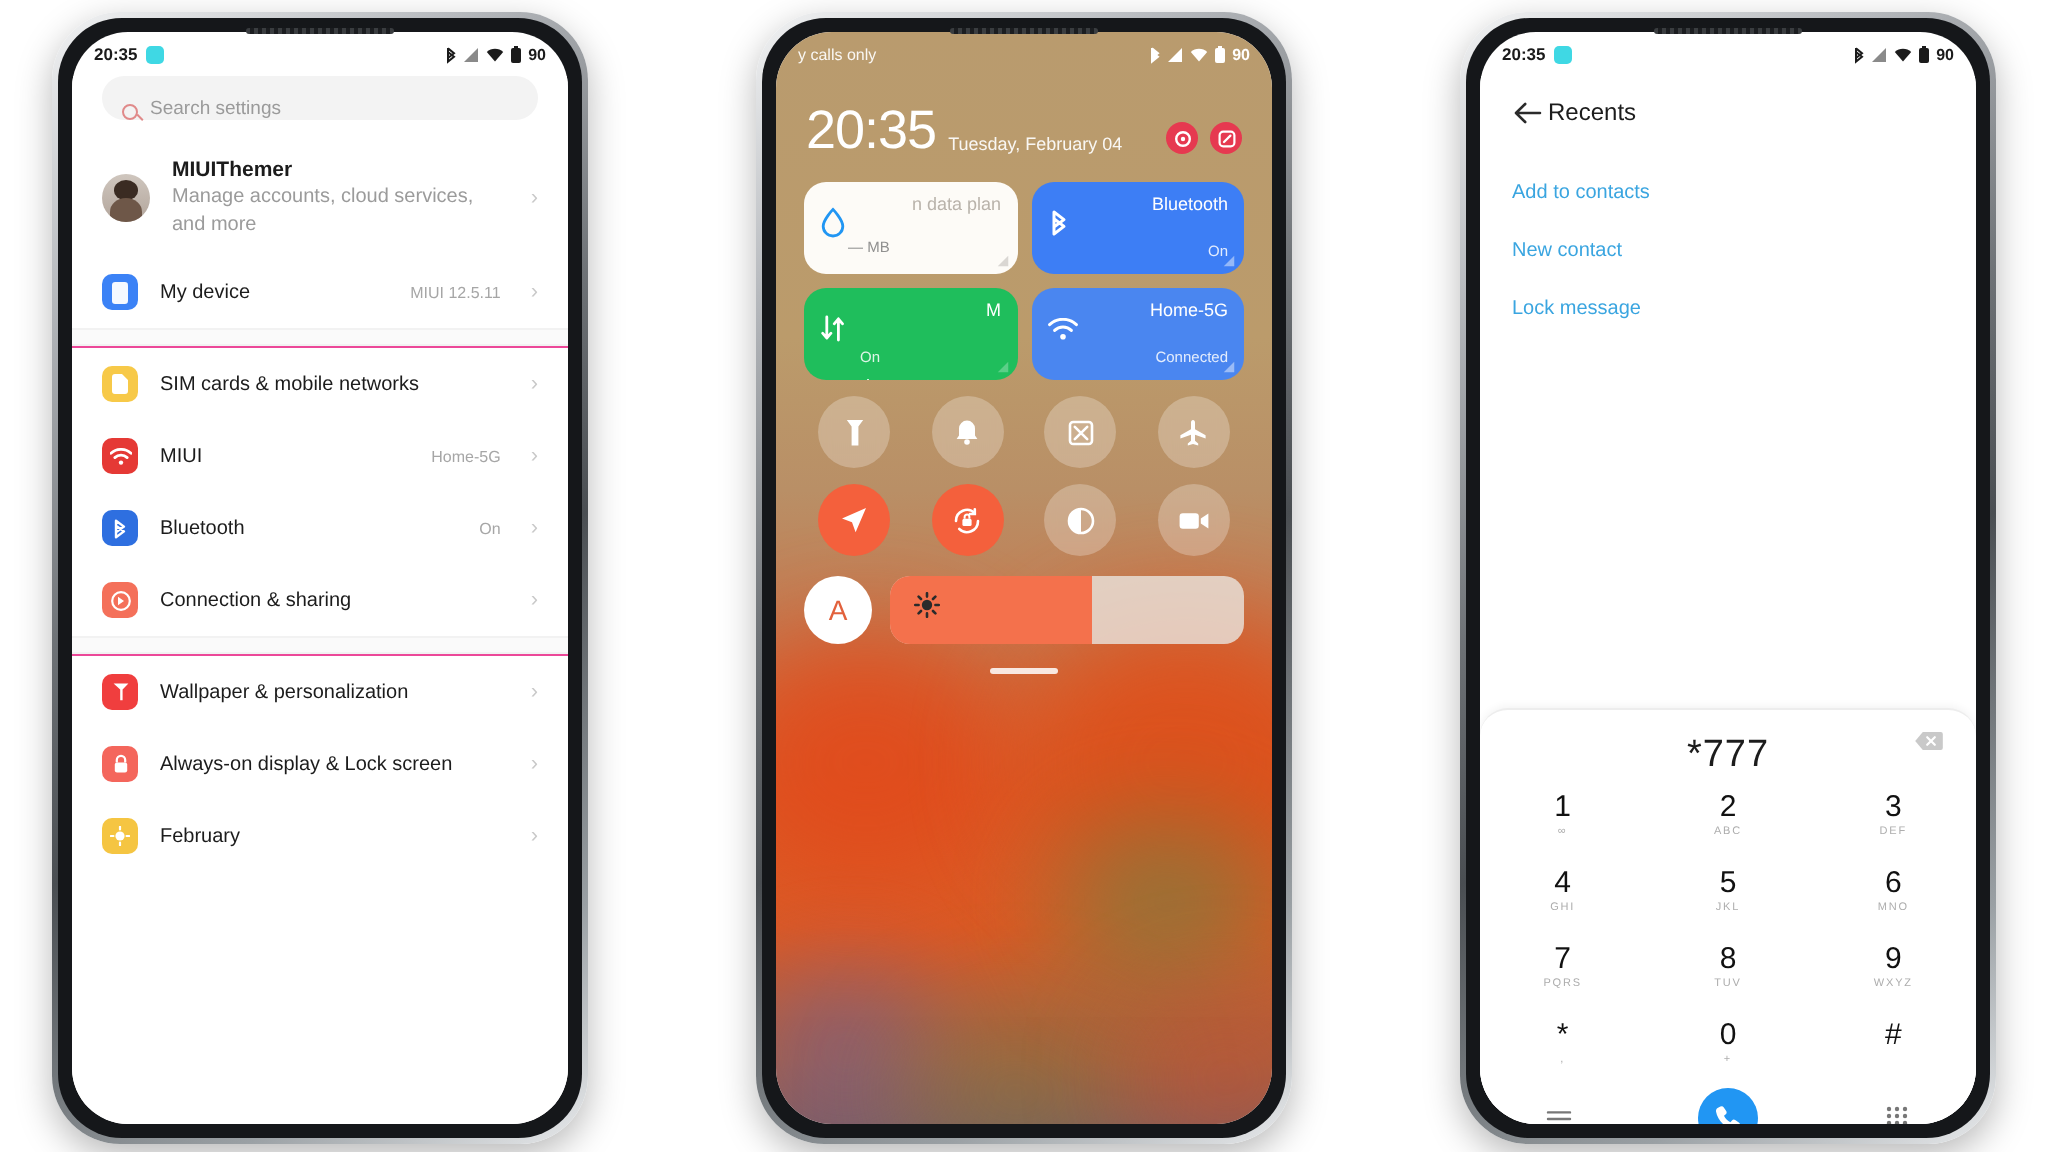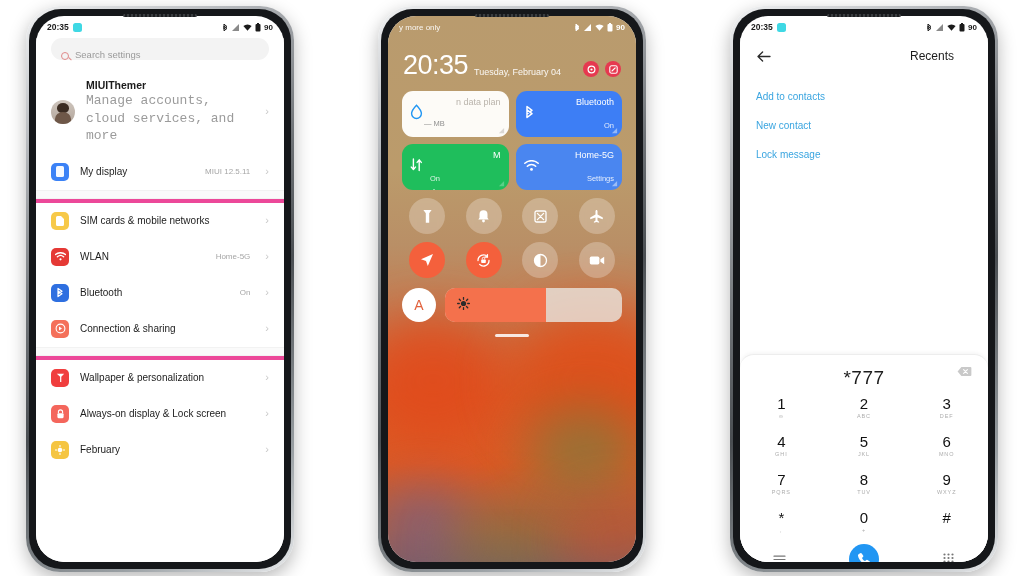--- a/index.html
+++ b/index.html
@@ -41,24 +41,24 @@
     right:-3px;bottom:0.2px;transform:rotate(45deg);}
   .s-search span{ font-size:9.5px; color:#9a9a9a; }
 
   .acct{ display:flex; align-items:center; gap:11px; padding:7px 15px 9px; }
   .avatar{ width:24px;height:24px;border-radius:50%;flex:none;overflow:hidden;position:relative;
     background:linear-gradient(180deg,#cfc6be,#b2a59b);}
   .avatar:before{content:"";position:absolute;left:6px;top:3px;width:12px;height:10px;border-radius:50% 50% 45% 45%;background:#3a2b22;}
   .avatar:after{content:"";position:absolute;left:4px;top:12px;width:16px;height:14px;border-radius:50% 50% 0 0;background:#6e5748;}
   .acct-tx{ flex:1; min-width:0; }
   .acct-tx .nm{ font-size:10.5px; font-weight:700; color:#1c1c1c; }
-  .acct-tx .sub{ font-size:13px; color:#9b9b9b; line-height:1.35; margin-top:1px;font-family:Liberation Mono, monospace;}
+  .acct-tx .sub{ font-size:10px; color:#9b9b9b; line-height:1.35; margin-top:1px;}
   .chev{ color:#c9c9c9; font-size:11px; flex:none; line-height:1; }
 
-  .grp{ border-top:4px solid #ec4899; }
+  .grp{ border-top:1px solid #ec4899; }
   .grp.firstgrp{ border-top:none; }
   .row{ display:flex; align-items:center; gap:11px; padding:9px 15px; min-height:25px;}
   .ico{ width:18px;height:18px;border-radius:5px;flex:none;display:flex;align-items:center;
     justify-content:center;color:#fff;font-size:9px;}
   .row .lbl{ flex:1; font-size:10px; color:#1c1c1c; line-height:1.3; }
   .row .val{ font-size:8px; color:#a6a6a6; margin-right:4px; white-space:nowrap;}
   .sep{ height:9px; background:#fafafa; border-top:1px solid #f2f2f2; border-bottom:1px solid #f2f2f2;}
 
   
   .cc{ position:relative; height:100%; overflow:hidden;
@@ -101,21 +101,21 @@
     position:relative; overflow:hidden;}
   .slider .fill{ position:absolute; left:0; top:0; bottom:0; background:#f4714c; }
   .slider .sun{ position:absolute; left:12px; top:50%; transform:translateY(-50%); }
   .handle{ width:34px;height:3px;border-radius:2px;background:rgba(255,255,255,.85);
     margin:12px auto 0; }
 
   
   .dialer{ background:#fff; height:100%; display:flex; flex-direction:column; }
   .d-top{ display:flex; align-items:center; padding:8px 14px 6px; }
   .d-back{ width:20px;height:20px;display:flex;align-items:center;justify-content:center;flex:none;}
-  .d-title{ flex:1; text-align:right; font-size:12px; color:#1c1c1c; margin-right:20px; }
+  .d-title{ flex:1; text-align:left; font-size:12px; color:#1c1c1c; margin-right:20px; }
   .d-links{ padding:10px 16px 0; }
   .d-links a{ display:block; font-size:10px; color:#3aa5e0; padding:9px 0; text-decoration:none;}
   .d-spacer{ flex:1; }
   .pad{ border-top:1px solid #ededed; border-radius:14px 14px 0 0; background:#fff;
     box-shadow:0 -1px 4px rgba(0,0,0,.05); padding-bottom:2px;}
   .num-line{ display:flex; align-items:flex-end; justify-content:center; position:relative;
     height:34px; }
   .num-line .num{ font-size:19px; color:#1c1c1c; letter-spacing:.5px; }
   .bsp{ position:absolute; right:16px; top:50%; transform:translateY(-50%); }
   .keys{ display:grid; grid-template-columns:repeat(3,1fr); }
@@ -177,21 +177,21 @@
               <span class="chev">›</span>
             </div>
 
             <div class="grp firstgrp">
               <div class="row">
                 <span class="ico" style="background:#3b82f6">
                   <svg width="8" height="11" viewBox="0 0 8 11">
                       <rect x="0" y="0" width="8" height="11" rx="1.6" fill="#ffffff" opacity=".95"></rect>
                     </svg>
                 </span>
-                <span class="lbl">My display</span>
+                <span class="lbl">My device</span>
                 <span class="val">MIUI 12.5.11</span>
                 <span class="chev">›</span>
               </div>
             </div>
 
             <div class="sep"></div>
 
             <div class="grp">
               <div class="row">
                 <span class="ico" style="background:#f7c948">
@@ -204,21 +204,21 @@
                 <span class="chev">›</span>
               </div>
               <div class="row">
                 <span class="ico" style="background:#e53935">
                   <svg width="11" height="9" viewBox="0 0 11 9">
                       <path d="M0.5 2.6A7.5 7.5 0 0 1 10.5 2.6" fill="none" stroke="#fff" stroke-width="1.4" stroke-linecap="round"></path>
                       <path d="M2.4 4.8A4.6 4.6 0 0 1 8.6 4.8" fill="none" stroke="#fff" stroke-width="1.4" stroke-linecap="round"></path>
                       <circle cx="5.5" cy="7.3" r="1.1" fill="#fff"></circle>
                     </svg>
                 </span>
-                <span class="lbl">WLAN</span>
+                <span class="lbl">MIUI</span>
                 <span class="val">Home-5G</span>
                 <span class="chev">›</span>
               </div>
               <div class="row">
                 <span class="ico" style="background:#2e6fe0">
                   <svg width="8" height="11" viewBox="0 0 8 11">
                       <path d="M2 1.4 6 4.3 2 7.1V1.4Z M2 3.9 6 6.7 2 9.6V3.9Z" fill="none" stroke="#fff" stroke-width="1.2" stroke-linejoin="round"></path>
                     </svg>
                 </span>
                 <span class="lbl">Bluetooth</span>
@@ -294,21 +294,21 @@
             <div class="blob" style="left:120px;top:290px;width:170px;height:150px;background:#e04d18;"></div>
             <div class="blob" style="left:140px;top:390px;width:110px;height:90px;background:#5f8a4a;opacity:.55"></div>
             <div class="blob" style="left:-10px;top:470px;width:90px;height:80px;background:#6a5f9c;opacity:.6"></div>
             <div class="blob" style="left:60px;top:490px;width:120px;height:80px;background:#7a7a46;opacity:.5"></div>
             <div class="blob" style="left:175px;top:480px;width:100px;height:85px;background:#b8553a;opacity:.6"></div>
 
             <div class="cc-body">
 
               <div class="statusbar">
                 <div class="sb-left">
-                  <span style="font-weight:500;font-size:8px;opacity:.92">y more only</span>
+                  <span style="font-weight:500;font-size:8px;opacity:.92">y calls only</span>
                 </div>
                 <div class="sb-right">
                   <svg width="7" height="9" viewBox="0 0 7 9">
                       <path d="M2 1.2 5 3.6 2 6v-5z M2 3 5 5.4 2 7.8V3z" fill="none" stroke="#ffffff" stroke-width="1"></path>
                     </svg>
                   <svg width="8" height="9" viewBox="0 0 8 9">
                       <polygon points="7,1 7,8 0,8" fill="#ffffff"></polygon>
                     </svg>
                   <svg width="9" height="9" viewBox="0 0 9 9">
                       <path d="M0.4 3 A6 6 0 0 1 8.6 3 L4.5 7.8 Z" fill="#ffffff"></path>
@@ -382,21 +382,21 @@
 
                 <div class="tile blue2">
                   <span class="tt">Home-5G</span>
                   <span class="tl">
                     <svg width="15" height="12" viewBox="0 0 15 12">
                         <path d="M0.8 3.3A9.8 9.8 0 0 1 14.2 3.3" fill="none" stroke="#fff" stroke-width="1.5" stroke-linecap="round"></path>
                         <path d="M3.3 6.2A6 6 0 0 1 11.7 6.2" fill="none" stroke="#fff" stroke-width="1.5" stroke-linecap="round"></path>
                         <circle cx="7.5" cy="9.4" r="1.4" fill="#fff"></circle>
                       </svg>
                   </span>
-                  <span class="ts">Settings</span>
+                  <span class="ts">Connected</span>
                   <svg class="corner" viewBox="0 0 8 8">
                       <path d="M7 1v6H1Z" fill="#ffffff"></path>
                     </svg>
                 </div>
               </div>
 
               <div class="qrow">
                 <div class="qbtn">
                   <svg width="11" height="15" viewBox="0 0 11 15">
                       <path d="M1.4 1h8.2l-2.4 3.3v9.4H3.8V4.3Z" fill="#fff"></path>

